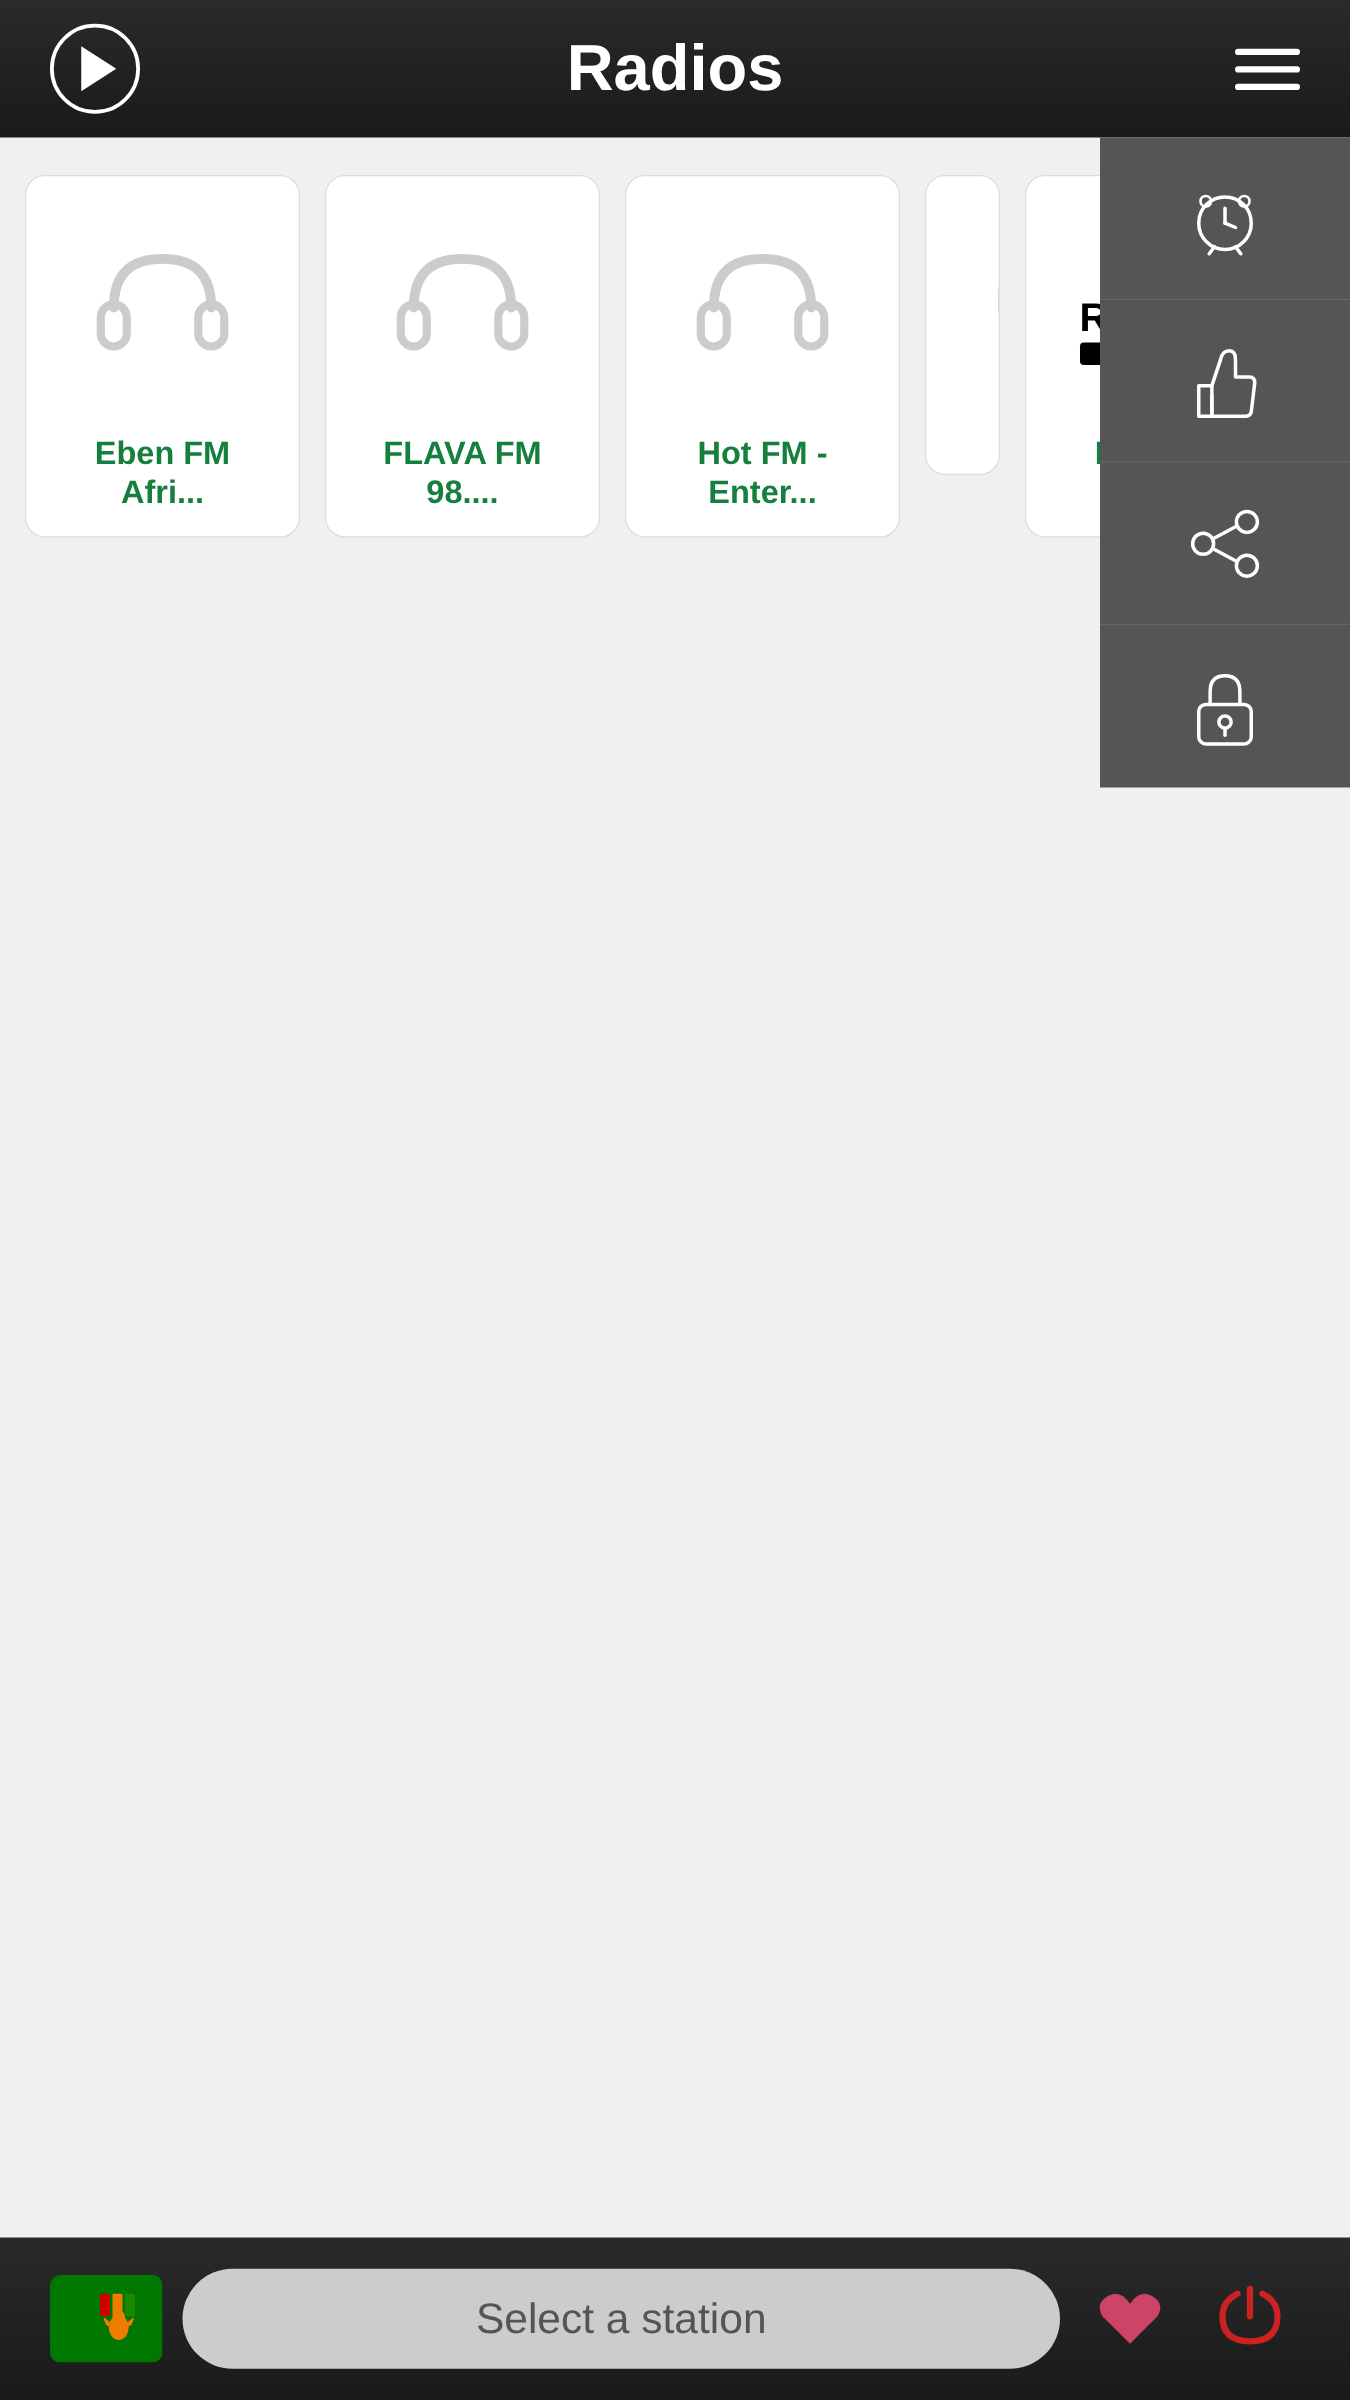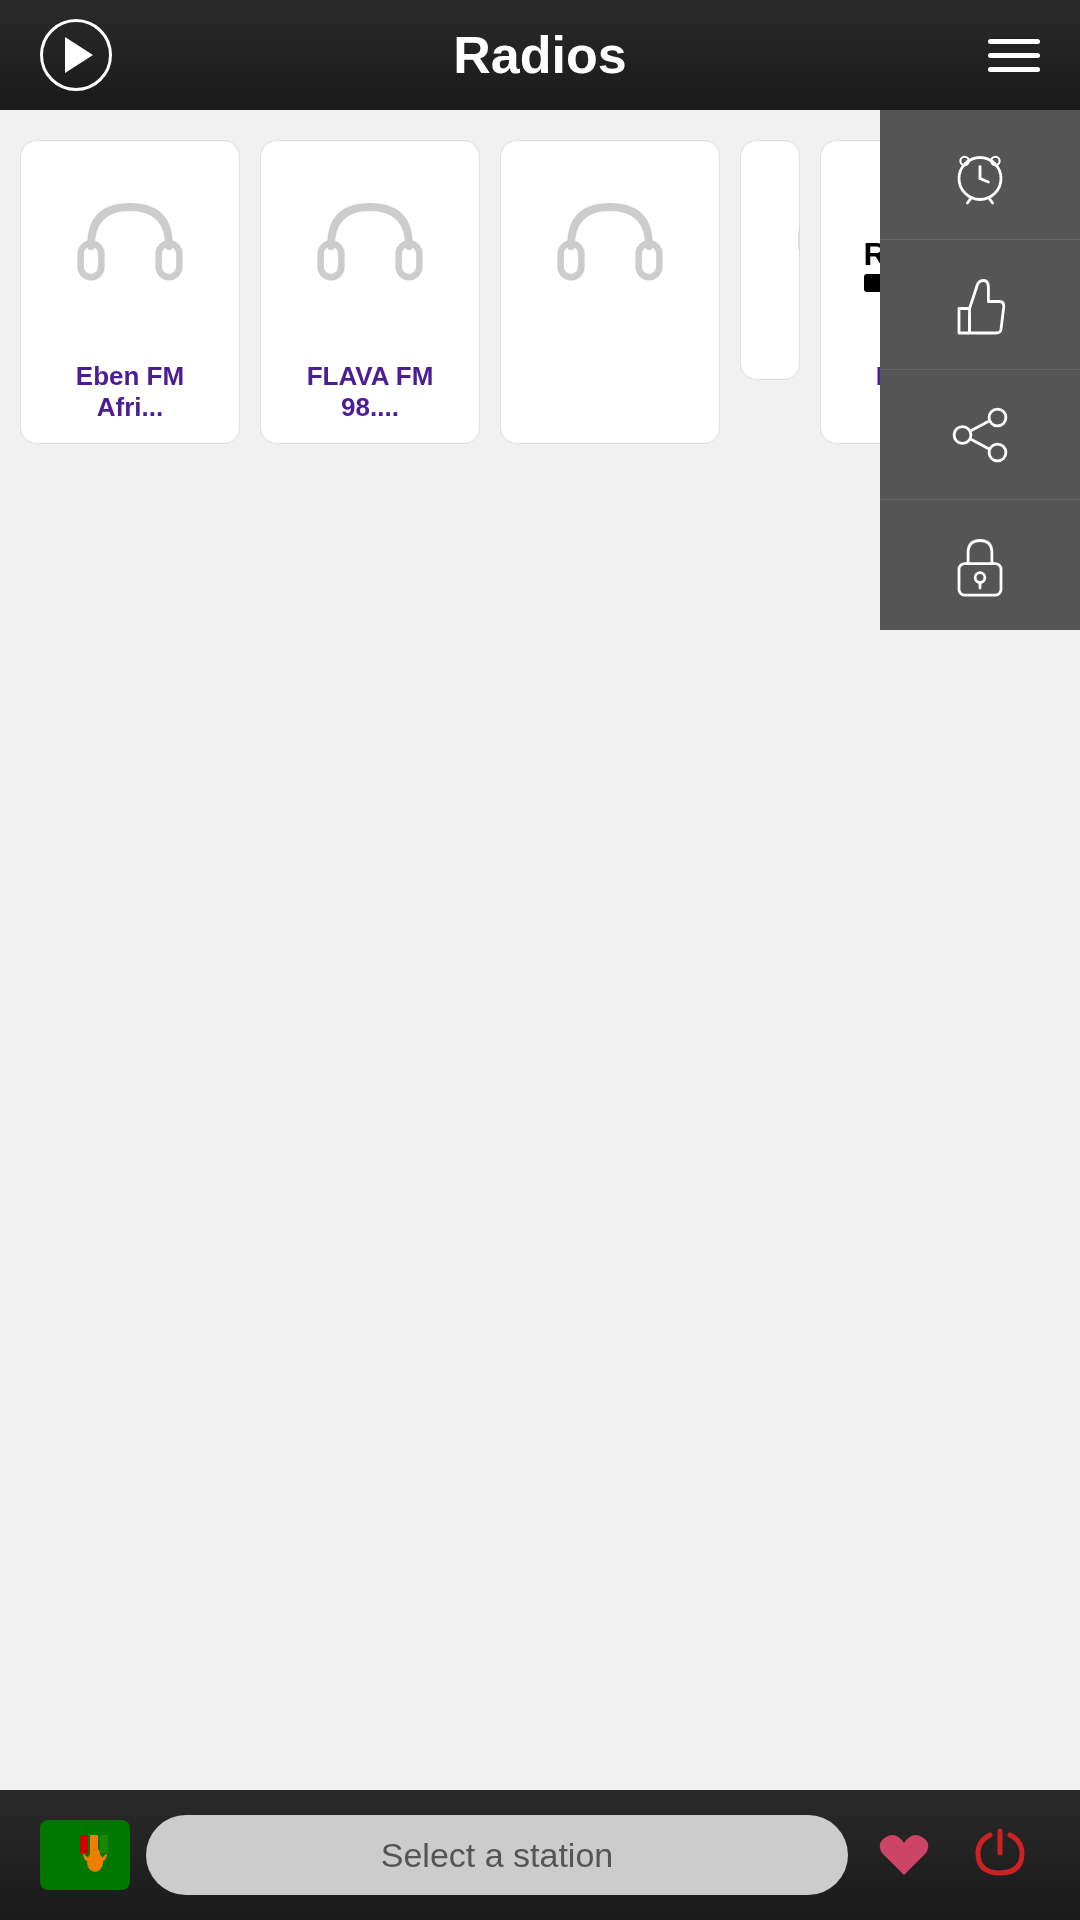--- a/index.html
+++ b/index.html
@@ -163,23 +163,22 @@
       color: #ffffff;
       background: #000000;
       padding: 2px 10px;
       border-radius: 3px;
       margin-top: 4px;
       letter-spacing: 1px;
     }
     .station-name {
       font-size: 26px;
       font-weight: bold;
-      color: #4c1d95;
+      color: #15803d;
       text-align: center;
-      margin-top: 14px;
     }
 
     
     .station-card-partial {
       width: 60px;
       background: #ffffff;
       border-radius: 16px;
       border: 1px solid #dddddd;
       height: 240px;
       overflow: hidden;
@@ -351,20 +350,21 @@
   </div>
 
   <div class="station-card">
     <div class="station-card-image headphone-icon">
       <svg viewBox="0 0 100 100">
         <path d="M20 50 Q20 20 50 20 Q80 20 80 50" stroke="#cccccc" stroke-width="6" fill="none" stroke-linecap="round"></path>
         <rect x="12" y="48" width="16" height="26" rx="8" stroke="#cccccc" stroke-width="5" fill="none"></rect>
         <rect x="72" y="48" width="16" height="26" rx="8" stroke="#cccccc" stroke-width="5" fill="none"></rect>
       </svg>
     </div>
+    <span class="station-name">Hot FM -Enter...</span>
   </div>
 
   <div class="station-card-partial">
     <div style="width:220px; display:flex; align-items:center; justify-content:center; height:170px;">
       <svg width="130" height="130" viewBox="0 0 100 100">
         <path d="M20 50 Q20 20 50 20 Q80 20 80 50" stroke="#cccccc" stroke-width="6" fill="none" stroke-linecap="round"></path>
         <rect x="12" y="48" width="16" height="26" rx="8" stroke="#cccccc" stroke-width="5" fill="none"></rect>
         <rect x="72" y="48" width="16" height="26" rx="8" stroke="#cccccc" stroke-width="5" fill="none"></rect>
       </svg>
     </div>

